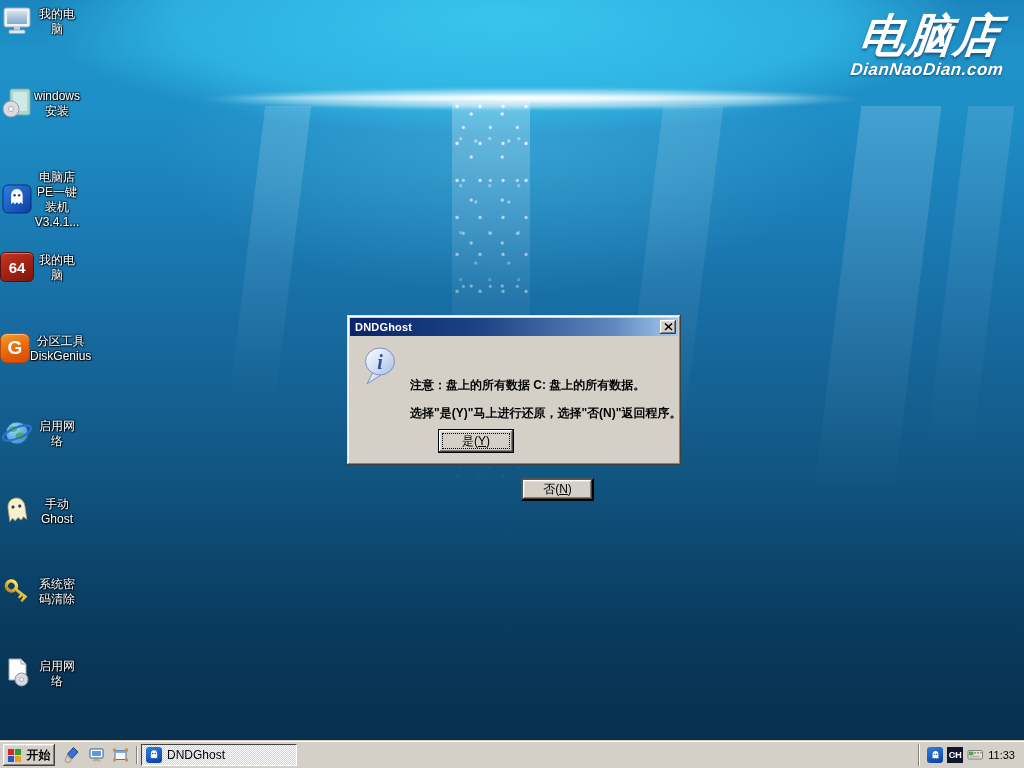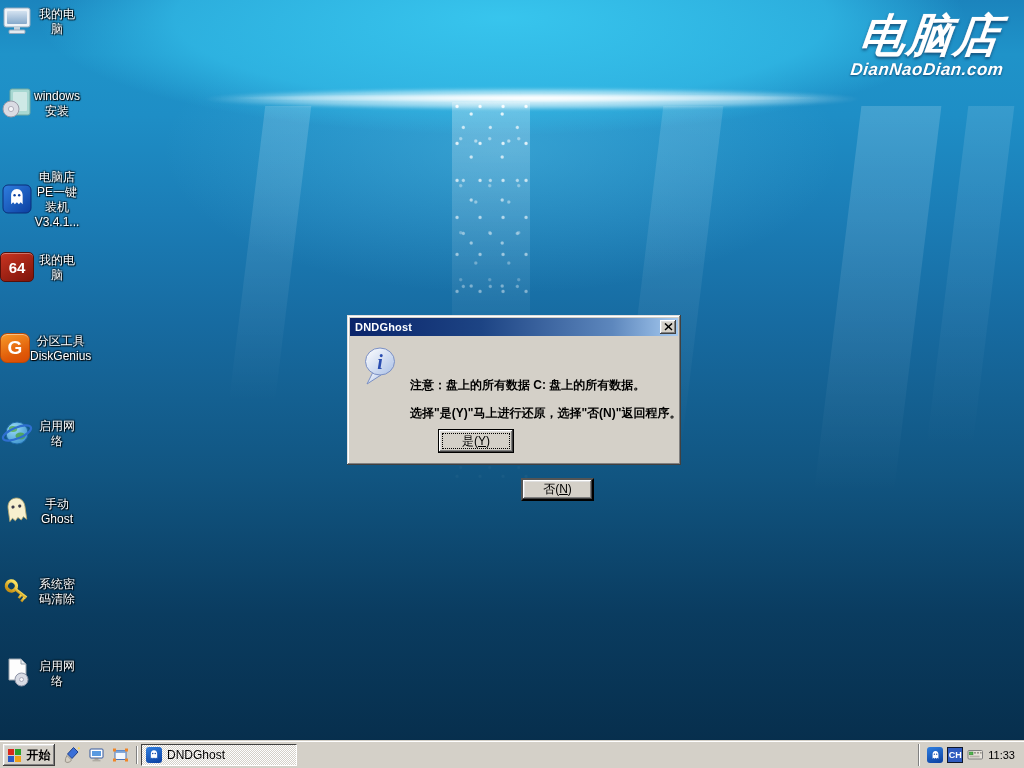--- a/index.html
+++ b/index.html
@@ -95,21 +95,21 @@
   .ql-sep { width:1px; height:18px; background:#808080; box-shadow:1px 0 0 #fff; margin:0 4px 0 6px; }
   .task-btn { width:156px; height:22px; display:flex; align-items:center; gap:5px; padding:0 4px;
     border:1px solid; border-color:#404040 #fff #fff #404040;
     background-image: conic-gradient(#fff 25%, #d4d0c8 0 50%, #fff 0 75%, #d4d0c8 0); background-size:2px 2px; }
   .task-label { font-size:12px; color:#000; white-space:nowrap; }
   .tb-spacer { flex:1; }
   .tray { height:22px; display:flex; align-items:center; gap:4px; padding:0 6px 0 8px;
     border-left:1px solid #808080; box-shadow: inset 1px 0 0 #fff; }
   .tray-ghost, .ch-block { width:16px; height:16px; }
   .ch-block { background:#2f5bc0; color:#fff; font-size:9px; font-weight:bold; display:flex; align-items:center; justify-content:center;
-    border:1px solid #0f172a; }
+    border:6px solid #0f172a; }
   .clock { font-size:11px; color:#000; white-space:nowrap; }
 
   .ghost-sq { width:16px; height:16px; border-radius:3px; background:linear-gradient(160deg,#2f7fe0,#0b3fa0); display:flex; align-items:center; justify-content:center; }
 </style>
 </head>
 <body>
 
 <div id="screen">
 
   <div class="foam"></div>

